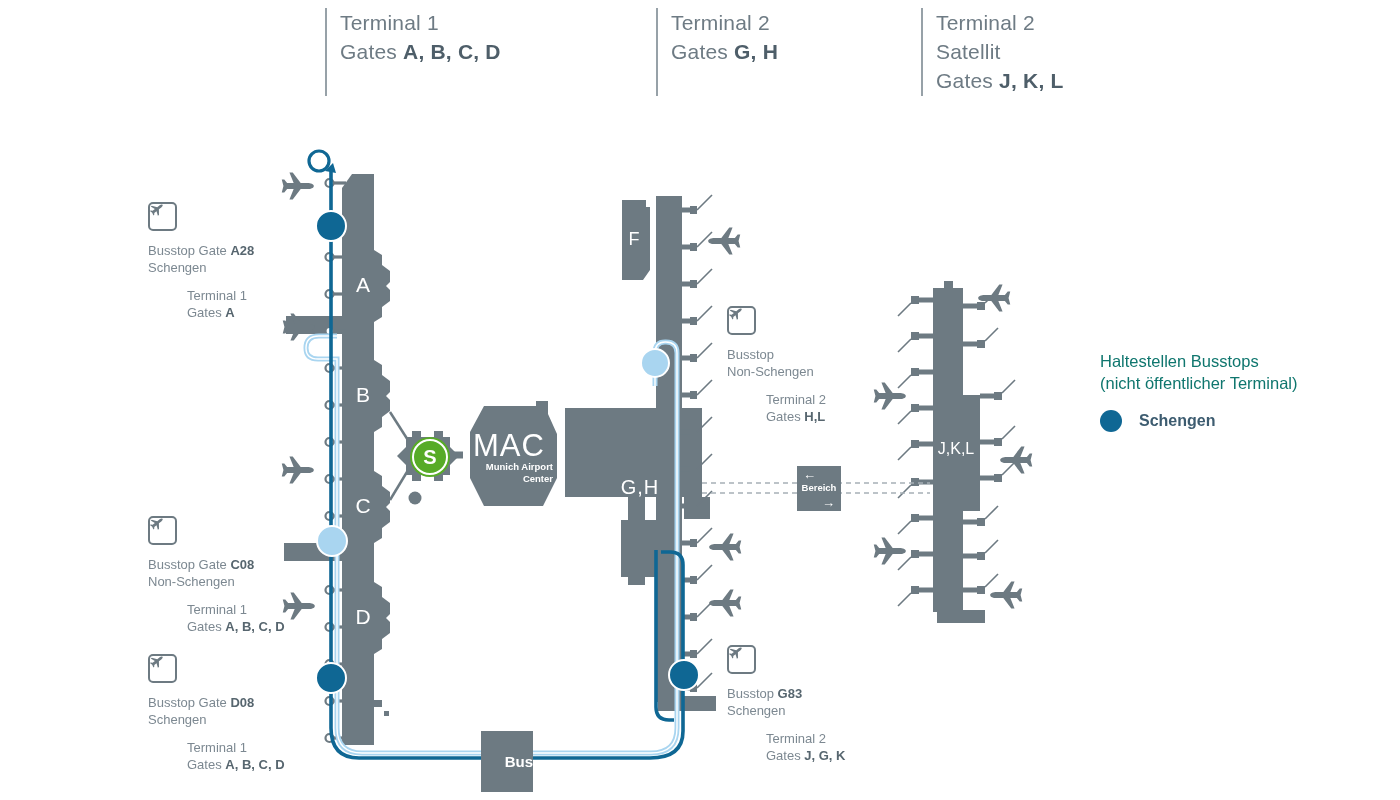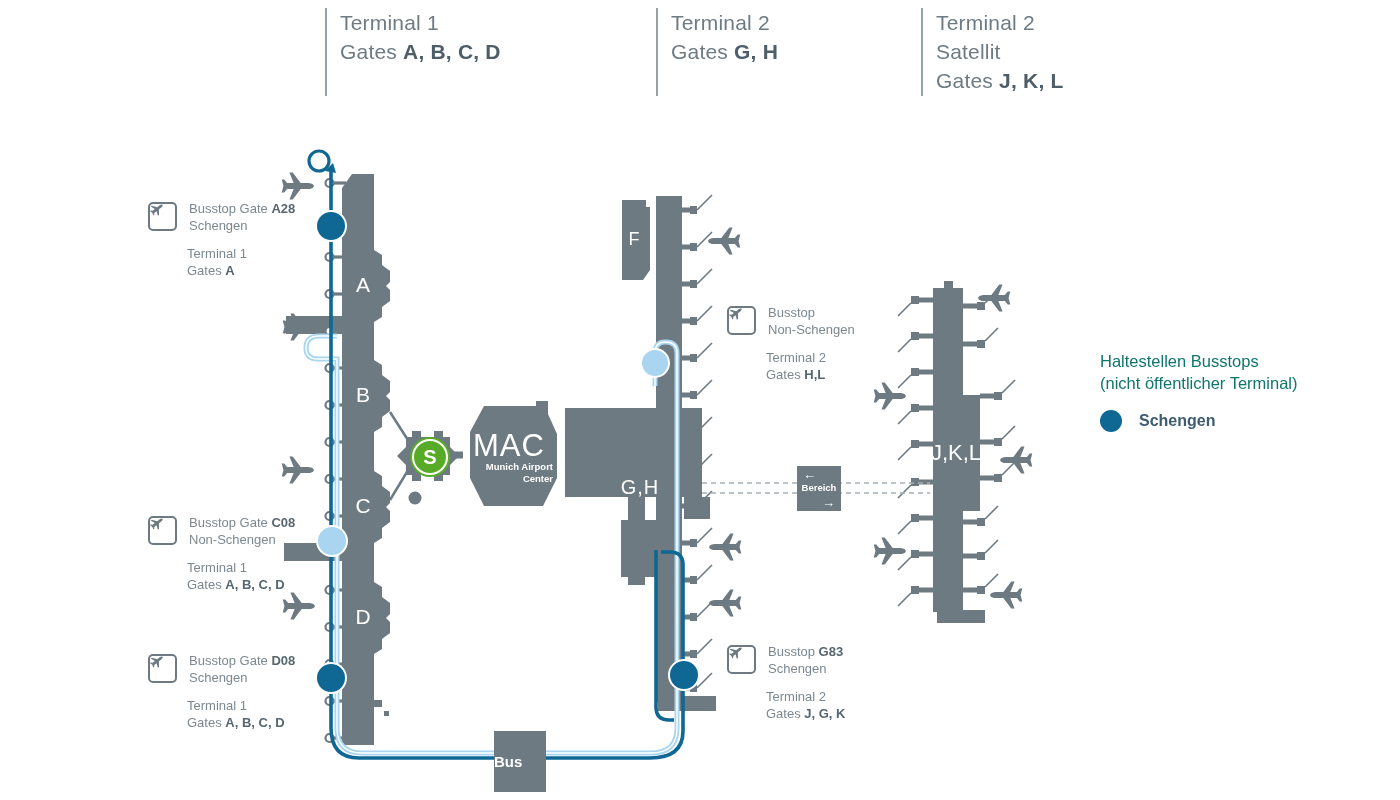--- a/index.html
+++ b/index.html
@@ -7,51 +7,51 @@
          font-family:"Liberation Sans","DejaVu Sans",sans-serif;padding-left:24px;}
   .stage svg{position:absolute;left:0;top:0;}
 
   
   .header{position:absolute;top:8px;border-left:2px solid #97a1a8;padding-left:13px;
           min-height:88px;font-size:21px;line-height:29px;color:#6e7b84;letter-spacing:.2px;}
   .header b{color:#4e5e69;font-weight:700;}
 
   
   .stop{position:absolute;width:240px;color:#7c8891;font-size:13px;line-height:16.5px;}
-  .stop .head{display:flex;gap:12px;}
+  .stop .head{display:flex;gap:12px;flex-direction:column;}
   .stop .plane-box{flex:0 0 auto;width:25px;height:25px;border:2px solid var(--gray);
                    border-radius:5px;display:flex;align-items:center;justify-content:center;margin-top:1px;}
   .stop b{color:#57666f;font-weight:700;}
   .stop .sub{margin-left:39px;margin-top:12px;}
 
   
   .legend{position:absolute;left:1100px;top:350px;width:260px;}
   .legend .ltitle{font-size:16.5px;line-height:22px;color:#0f766e;}
   .legend .litem{display:flex;align-items:center;gap:17px;margin-top:16px;}
   .legend .litem:first-of-type{margin-top:33px;}
   .legend .dot{width:22px;height:22px;border-radius:50%;}
   .legend .llabel{font-size:16px;font-weight:700;color:#3d5c70;}
 
   
   .map-letter{position:absolute;width:34px;text-align:center;color:#fff;font-size:21px;}
   .map-label{position:absolute;color:#fff;text-align:center;}
   .mac-title{left:466px;top:428px;width:86px;font-size:31px;letter-spacing:1px;}
   .mac-sub{left:481px;top:461px;width:72px;font-size:9.5px;line-height:11.5px;text-align:right;font-weight:700;}
   .f-label{left:620px;top:229px;width:28px;font-size:18px;}
   .gh-label{left:598px;top:440px;width:84px;font-size:20px;letter-spacing:1px;margin-top:36px;}
-  .jkl-label{left:925px;top:440px;width:62px;font-size:22px;}
+  .jkl-label{left:925px;top:440px;width:62px;font-size:16px;}
   .sbahn{position:absolute;left:412px;top:439px;width:32px;height:32px;border-radius:50%;
          background:var(--green);border:2px solid #fff;box-shadow:0 0 0 2px var(--green);
          display:flex;align-items:center;justify-content:center;color:#fff;font-size:20px;font-weight:700;}
   .shuttle-box{position:absolute;left:797px;top:466px;width:44px;height:45px;background:var(--gray);color:#fff;}
   .shuttle-box .ar-l{position:absolute;left:6px;top:1px;font-size:13px;}
   .shuttle-box .ar-r{position:absolute;right:6px;bottom:1px;font-size:13px;}
   .shuttle-box .sh-label{position:absolute;left:0;right:0;top:16px;text-align:center;font-size:9.5px;font-weight:700;}
   .bus-box{position:absolute;left:481px;top:731px;width:52px;height:61px;background:var(--gray);
-           color:#fff;display:flex;align-items:center;justify-content:flex-start;font-size:15px;font-weight:700;margin-left:13px;}
+           color:#fff;display:flex;align-items:center;justify-content:flex-end;font-size:15px;font-weight:700;}
 </style>
 </head>
 <body>
 
 <div class="stage">
 
   <svg width="0" height="0" style="position:absolute" aria-hidden="true">
     <defs>
       <symbol id="plane" viewBox="-20 -16 40 32">
         <path d="M19,0 C19,-2.3 15.5,-3.3 12.5,-3.3 L5,-3.3 L-3.5,-14.5 L-7,-14.5 L-2.5,-3.3

